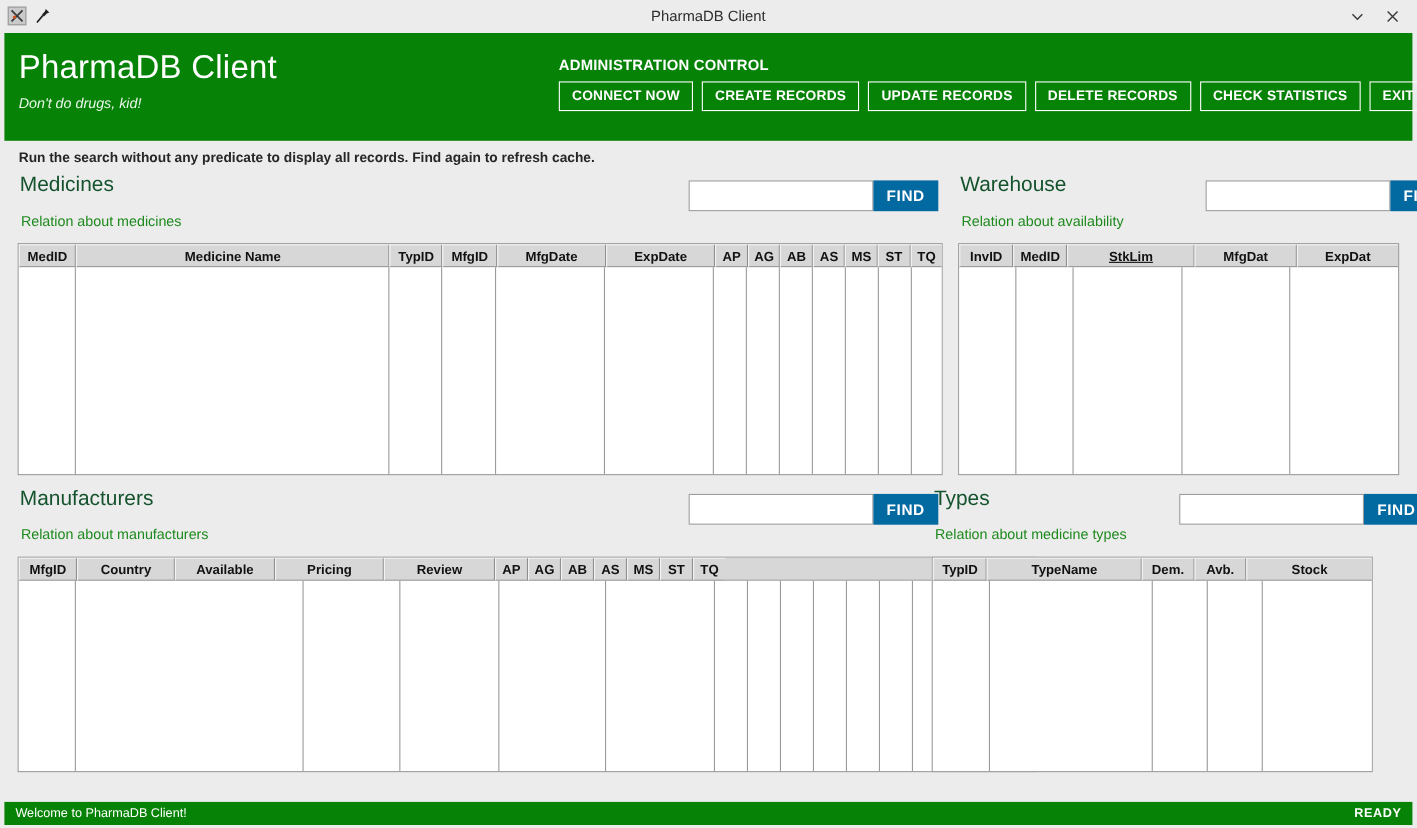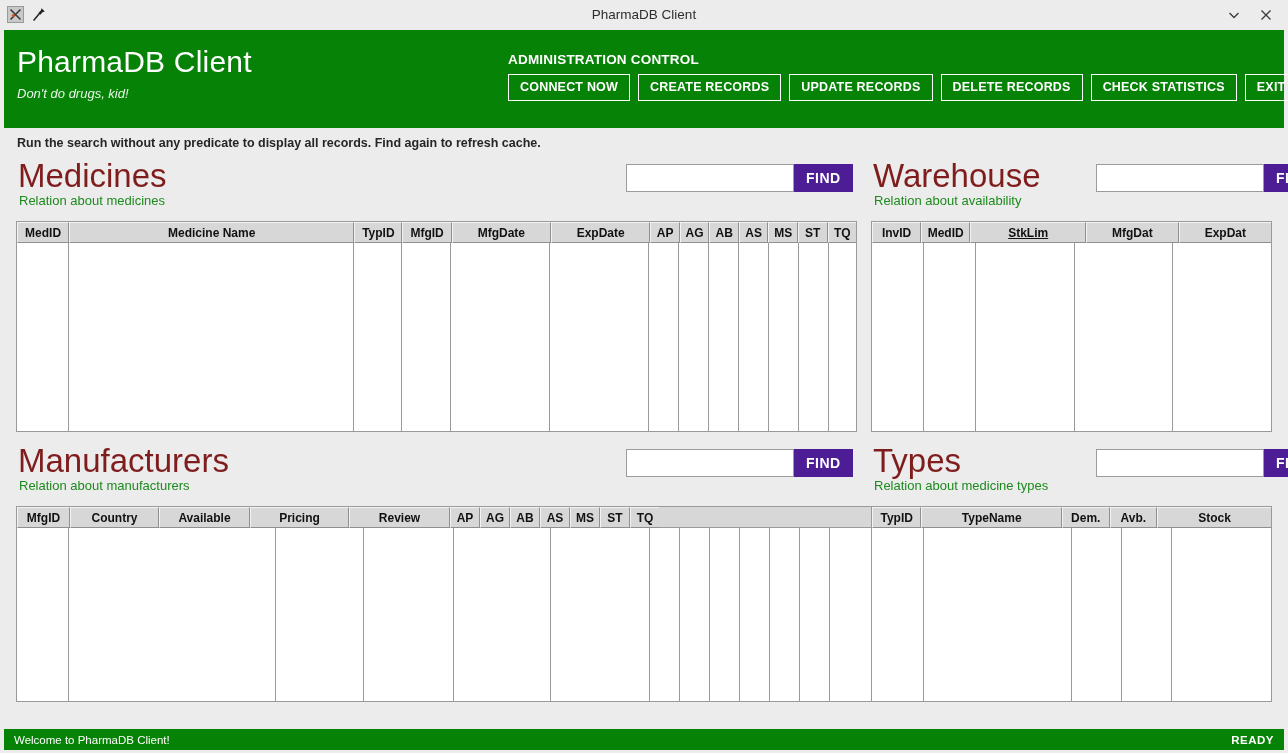--- a/index.html
+++ b/index.html
@@ -89,42 +89,42 @@
     display: flex; align-items: center;
     padding-left: 17px;
     font-size: 12.5px; font-weight: bold; color: #262626;
   }
 
   
   .panel { position: absolute; }
   .panel-head { position: relative; height: 62px; }
   .panel-title {
     position: absolute; left: 2px; top: 0px;
-    font-size: 33px; color: #7f1d1d; line-height: 1.05;
+    font-size: 19px; color: #14532d; line-height: 1.05;
   }
   .panel-sub {
     position: absolute; left: 3px; top: 34px;
     font-size: 13px; color: #1d8a1d;
   }
   .search-wrap {
     position: absolute; top: 5px;
     display: flex; align-items: stretch;
   }
   .search-input {
     width: 168px; height: 28px;
     background: #ffffff;
     border: 1px solid #9c9c9c;
     font-family: "Liberation Sans", sans-serif;
     font-size: 13px; color: #222;
     padding: 0 5px;
     outline: none;
   }
   .find-btn {
     height: 28px;
-    background: #4c1d95;
+    background: #0369a1;
     border: none;
     color: #ffffff;
     font-family: "Liberation Sans", sans-serif;
     font-size: 14px; font-weight: bold;
     letter-spacing: 0.5px;
     padding: 0 12px;
     cursor: pointer;
   }
 
   
@@ -329,21 +329,21 @@
           <div class="vline" style="left: 662px;"></div>
           <div class="vline" style="left: 692px;"></div>
           <div class="vline" style="left: 722px;"></div>
           <div class="vline" style="left: 752px;"></div>
           <div class="vline" style="left: 782px;"></div>
           <div class="vline" style="left: 812px;"></div>
         </div>
     </div>
   </div>
 
-  <div class="panel" style="left:871px; top:415px; width:401px;">
+  <div class="panel" style="left:847px; top:415px; width:401px;">
     <div class="panel-head">
       <div class="panel-title">Types</div>
       <div class="panel-sub">Relation about medicine types</div>
       <div class="search-wrap" style="left:225px;">
         <input class="search-input" type="text" placeholder="" style="">
         <button class="find-btn">FIND</button>
       </div>
     </div>
     <div class="grid" style="height:196px;">
       <div class="grid-head">

